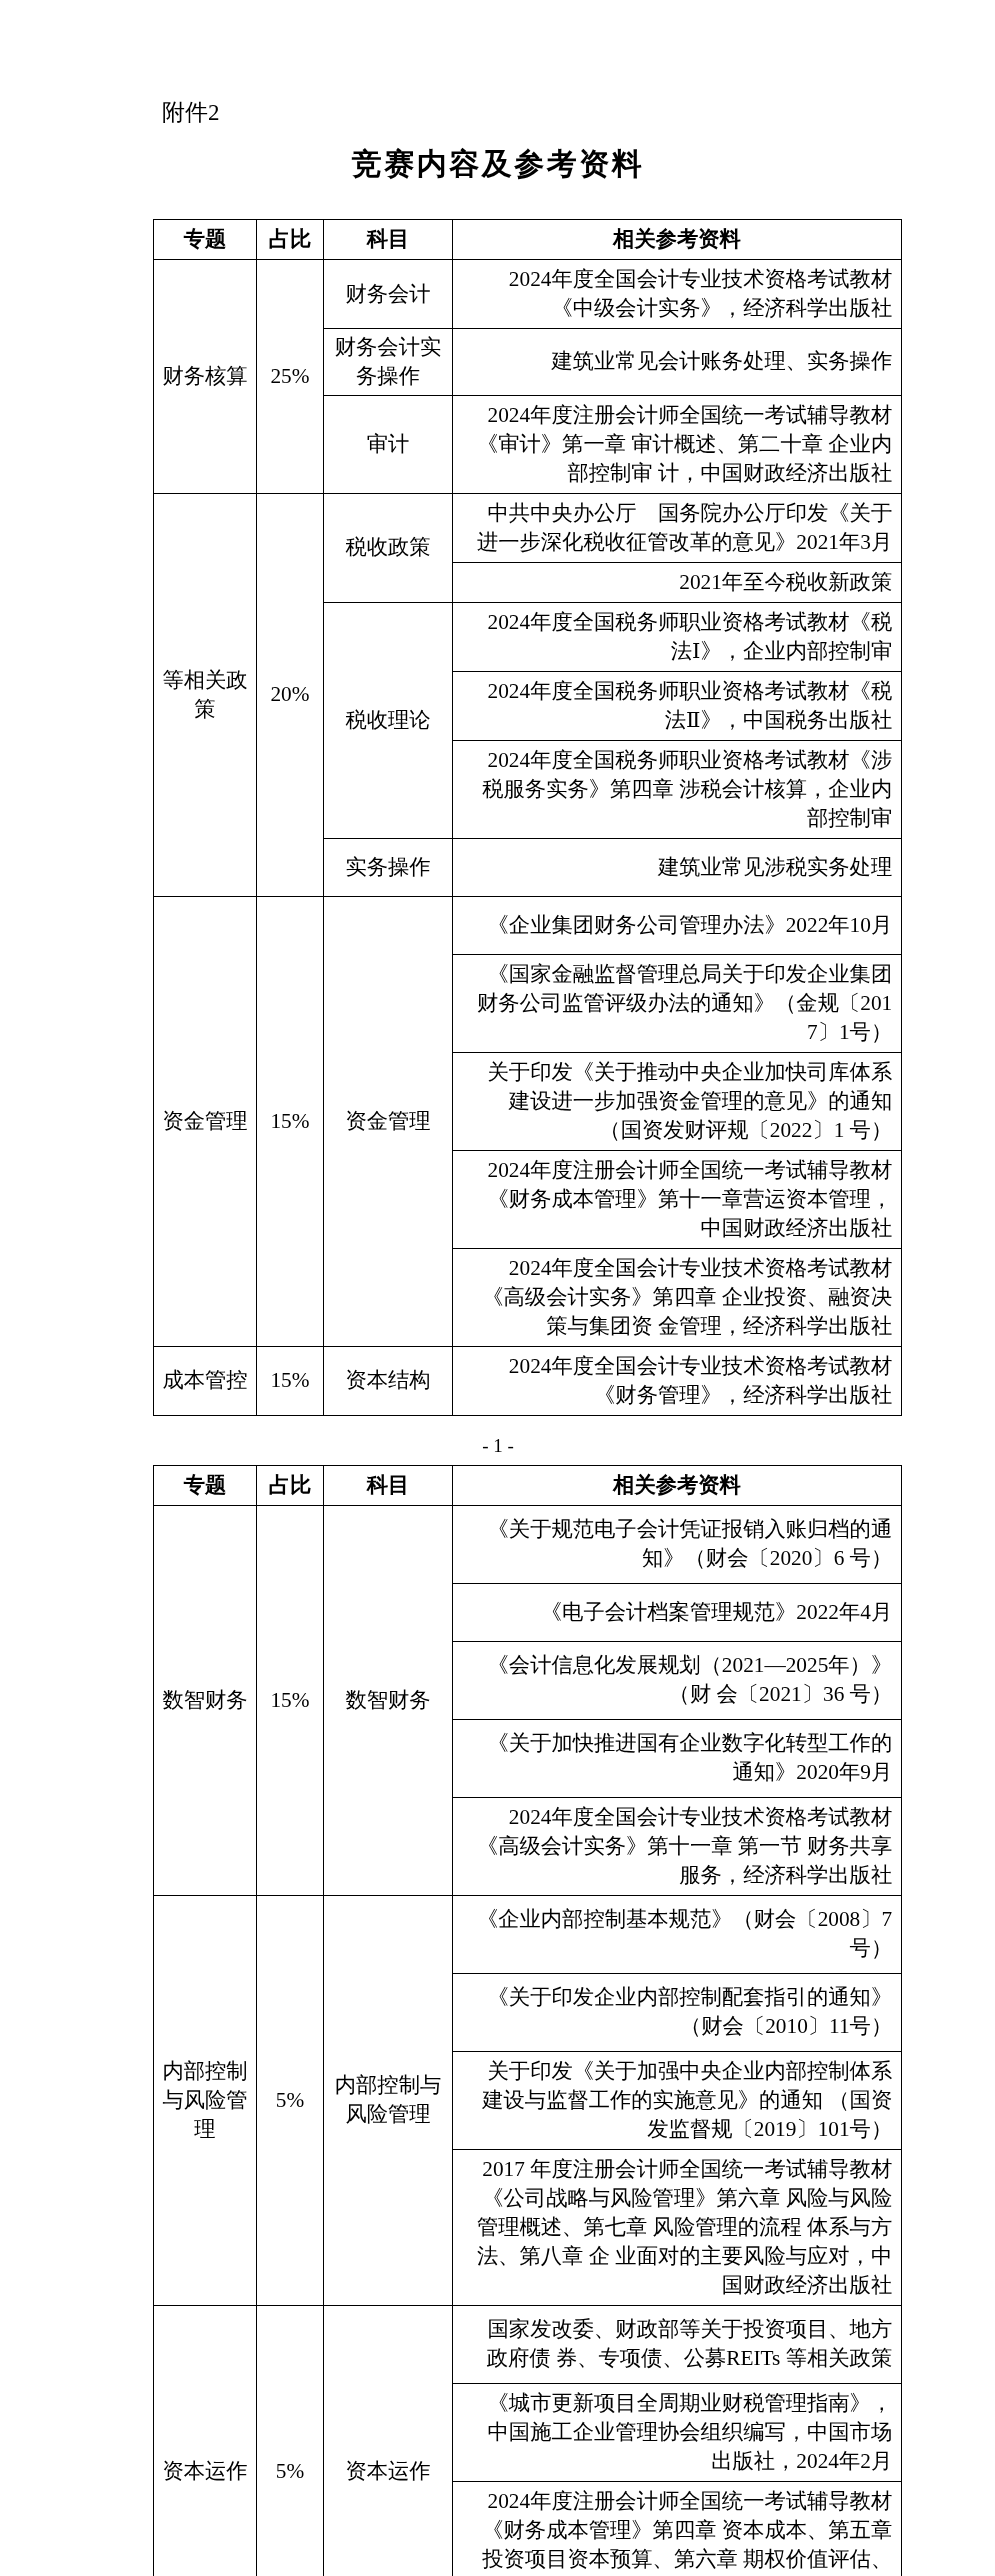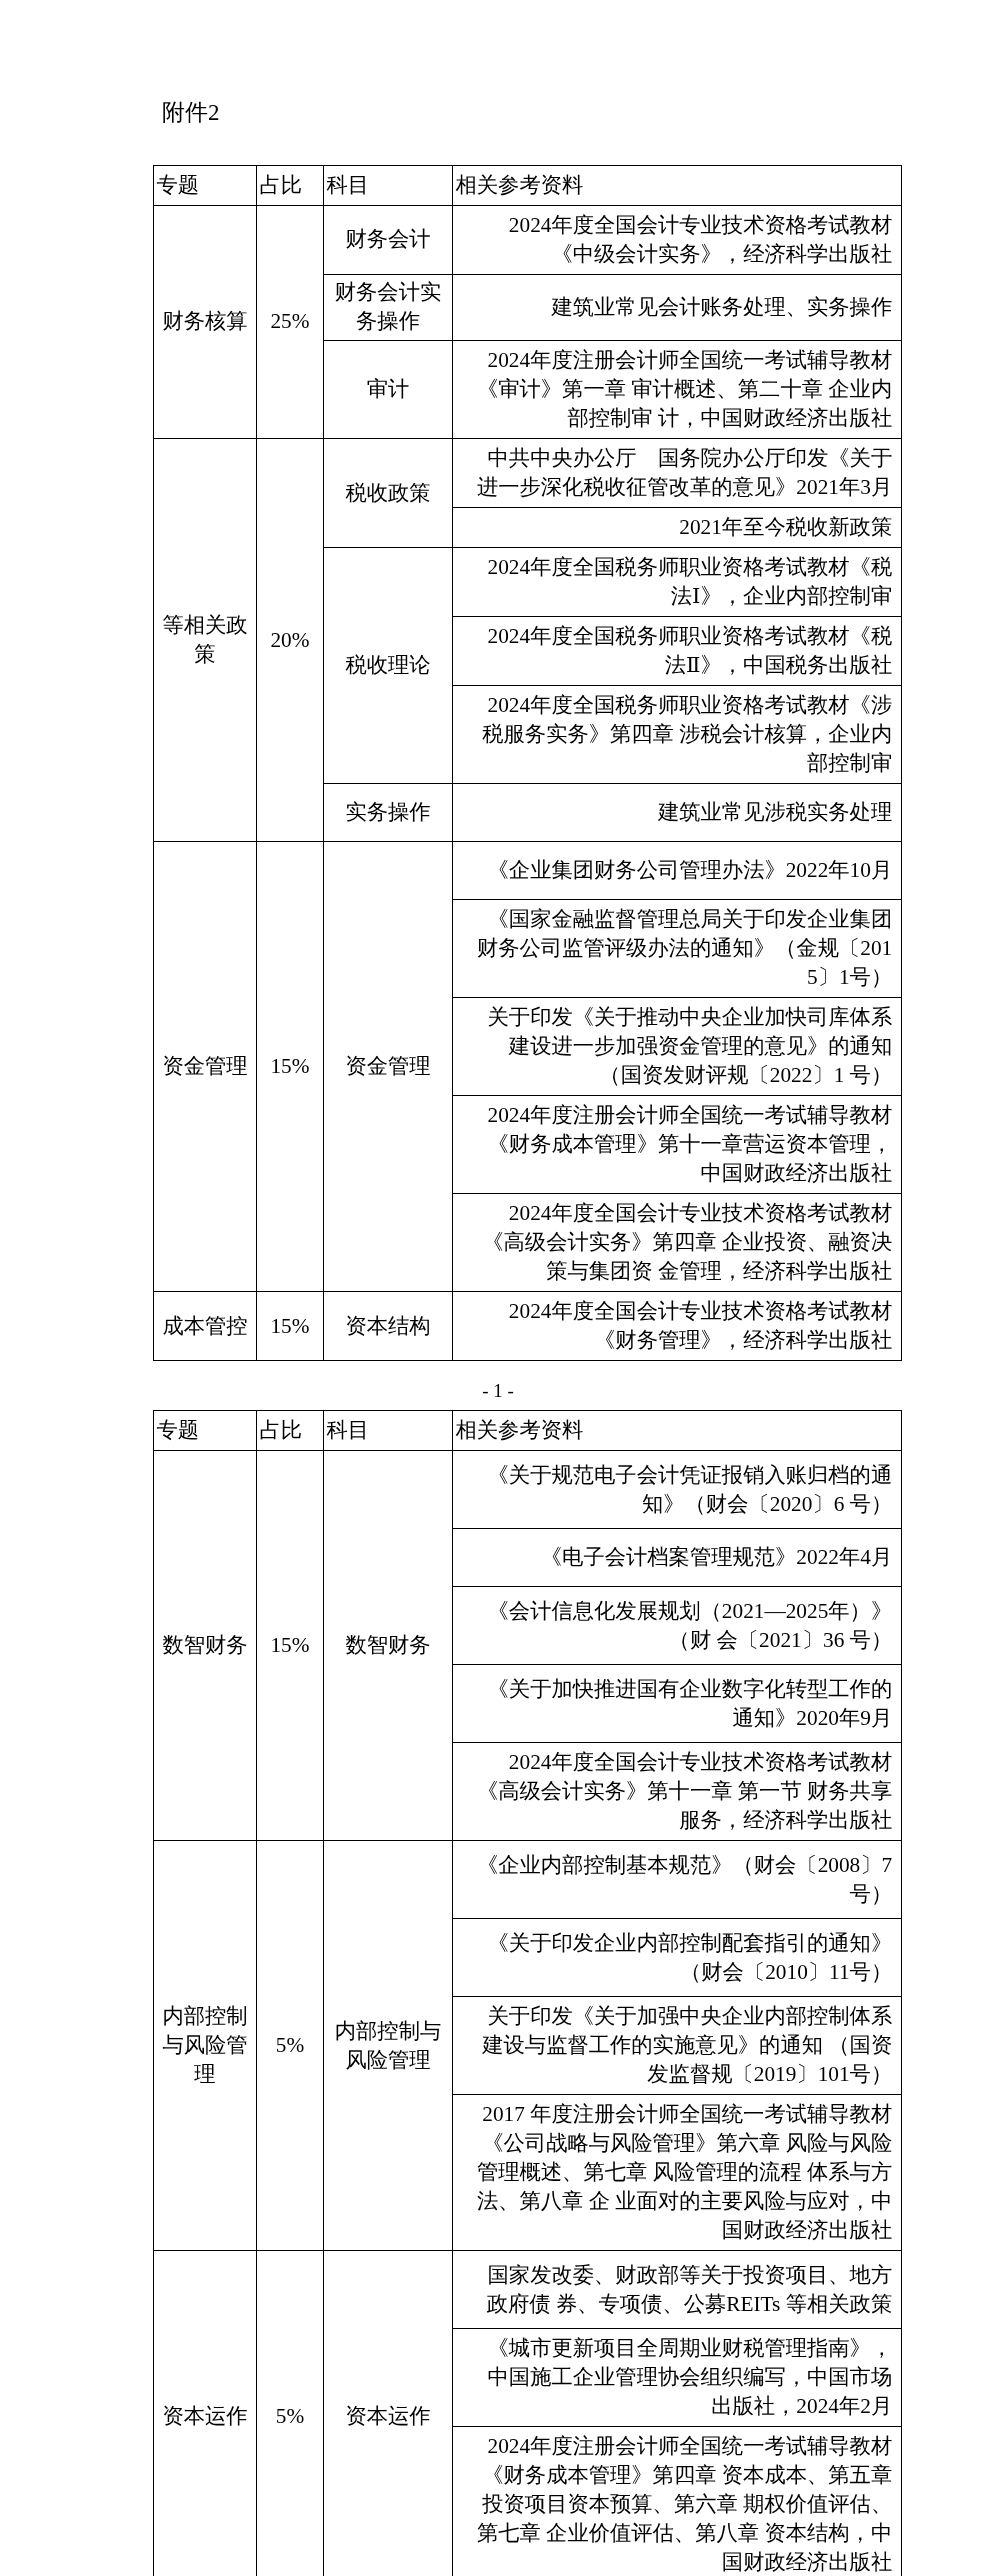--- a/index.html
+++ b/index.html
@@ -48,22 +48,22 @@
     line-height: 29px;
     vertical-align: middle;
     box-sizing: border-box;
     word-break: break-all;
   }
   col.c-topic   { width: 103px; }
   col.c-ratio   { width: 67px; }
   col.c-subject { width: 129px; }
   col.c-refs    { width: 449px; }
   .hdr {
-    text-align: left;
-    font-weight: 400;
+    text-align: center;
+    font-weight: 700;
     height: 40px;
     padding: 3.8px 2.5px;
     margin-top: 26px;
   }
   .lbl {
     text-align: center;
     padding: 3.8px 7.5px;
   }
   .ref {
     text-align: right;
@@ -82,20 +82,21 @@
   }
   .footer-1 { margin: 19px 0 7.5px 0; }
 </style>
 </head>
 <body>
 
 <div class="page">
 
   <div class="attachment-label">附件2</div>
 
+  <div class="doc-title">竞赛内容及参考资料</div>
 
   <table class="doc-table">
     <colgroup>
         <col class="c-topic">
         <col class="c-ratio">
         <col class="c-subject">
         <col class="c-refs">
       </colgroup>
     <tbody>
       <tr>
@@ -144,21 +145,21 @@
         <td class="ref">建筑业常见涉税实务处理</td>
       </tr>
 
       <tr class="rh-s">
         <td class="lbl" rowspan="5">资金管理</td>
         <td class="lbl" rowspan="5">15%</td>
         <td class="lbl" rowspan="5">资金管理</td>
         <td class="ref">《企业集团财务公司管理办法》2022年10月</td>
       </tr>
       <tr class="rh-m">
-        <td class="ref">《国家金融监督管理总局关于印发企业集团财务公司监管评级办法的通知》（金规〔2015〕1号）</td>
+        <td class="ref">《国家金融监督管理总局关于印发企业集团财务公司监管评级办法的通知》（金规〔2017〕1号）</td>
       </tr>
       <tr class="rh-xl">
         <td class="ref">关于印发《关于推动中央企业加快司库体系建设进一步加强资金管理的意见》的通知（国资发财评规〔2022〕1 号）</td>
       </tr>
       <tr class="rh-xl">
         <td class="ref">2024年度注册会计师全国统一考试辅导教材《财务成本管理》第十一章营运资本管理，中国财政经济出版社</td>
       </tr>
       <tr class="rh-xl">
         <td class="ref">2024年度全国会计专业技术资格考试教材《高级会计实务》第四章 企业投资、融资决策与集团资 金管理，经济科学出版社</td>
       </tr>

